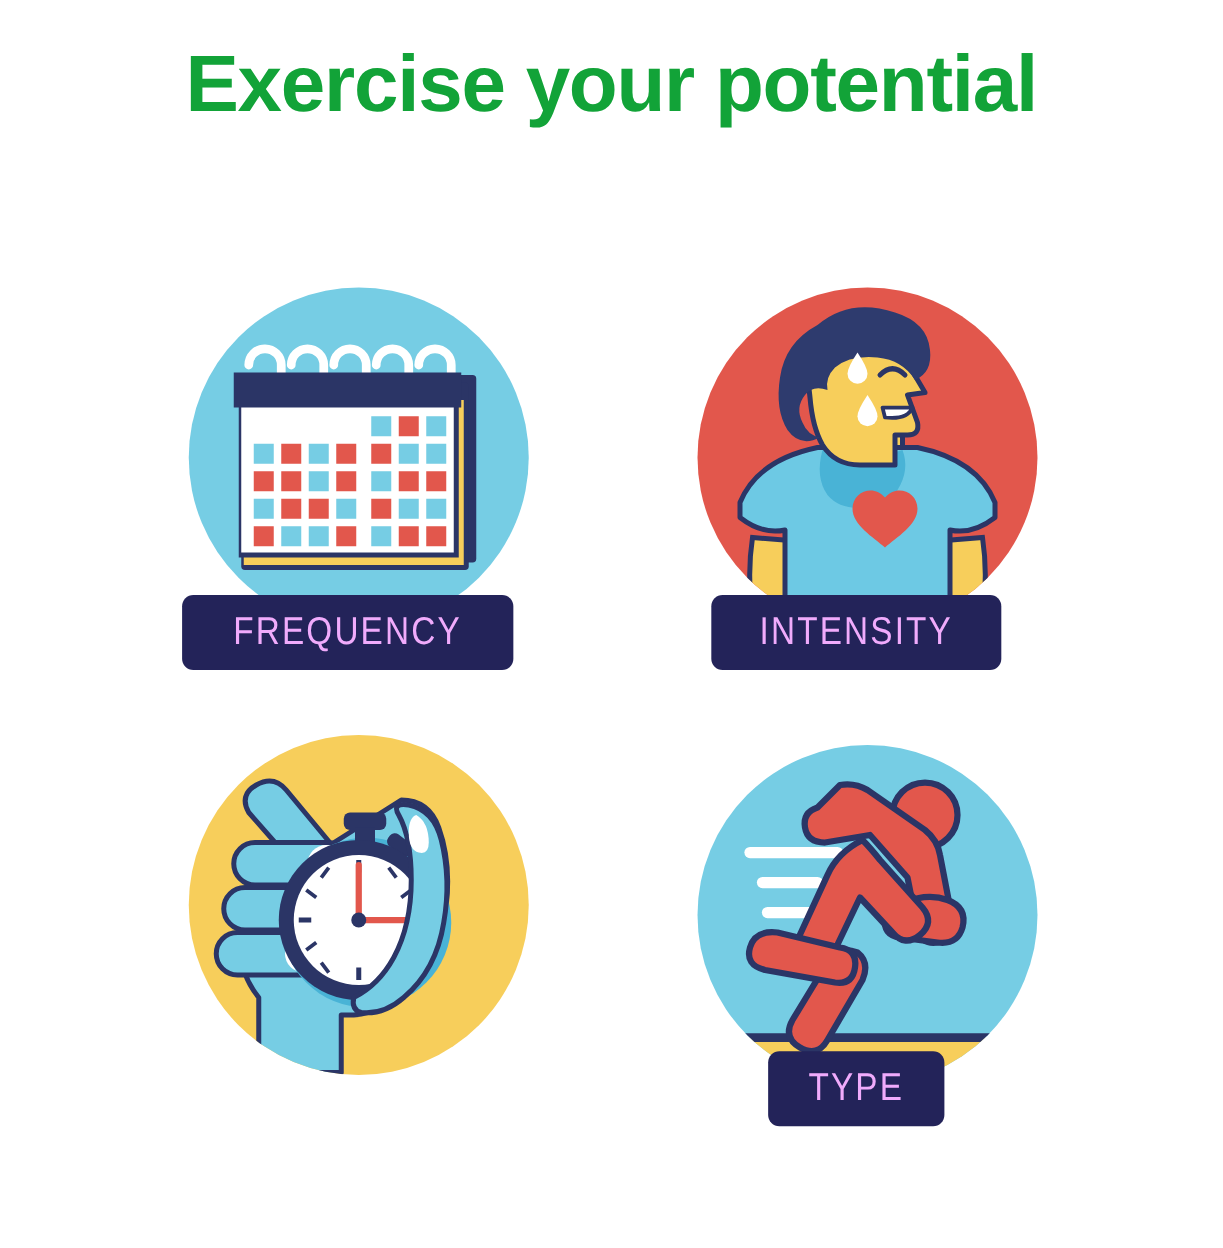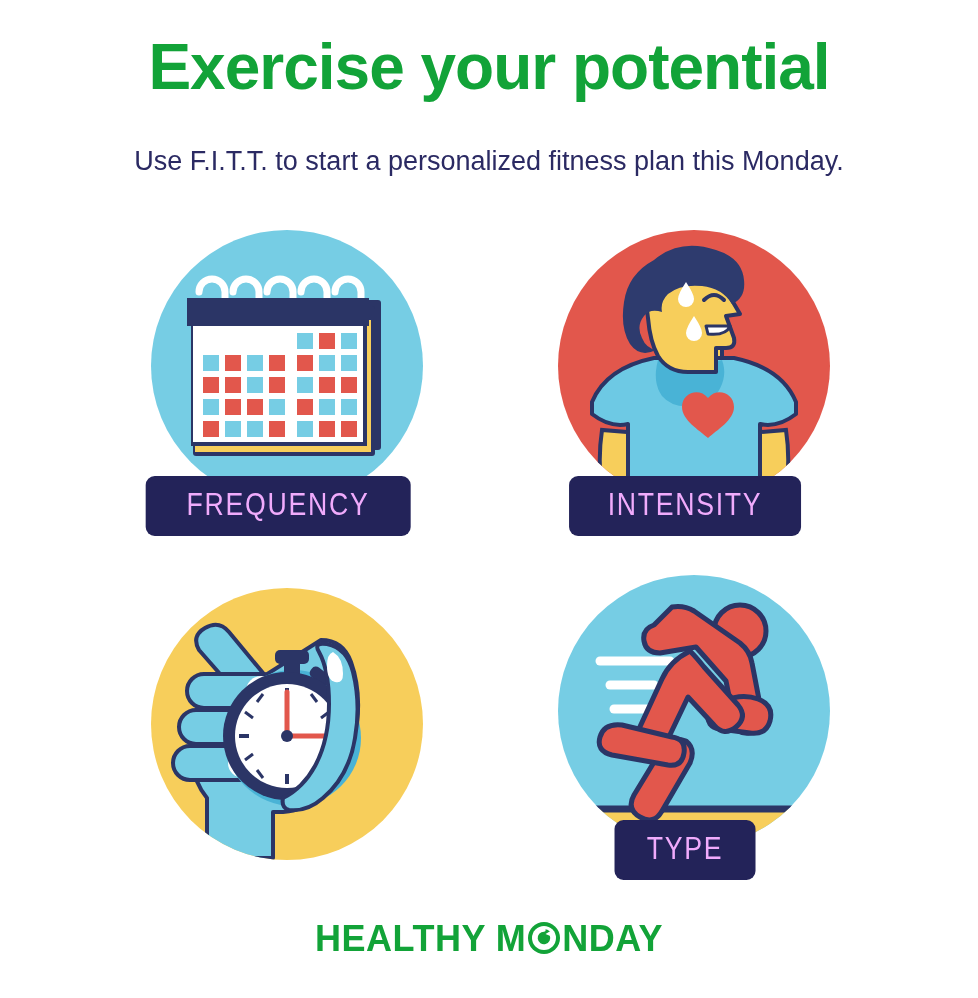--- a/index.html
+++ b/index.html
@@ -19,21 +19,21 @@
   .subhead{
     position:absolute;left:0;top:146px;width:978px;text-align:center;
     font-size:27px;font-weight:normal;color:#2B2A63;white-space:nowrap;
   }
 
   
   .card{position:absolute;width:300px;height:330px;}
   .card-a{left:128px;top:222px;}
   .card-b{left:535px;top:222px;}
   .card-c{left:128px;top:580px;}
-  .card-d{left:535px;top:567px;}
+  .card-d{left:535px;top:588px;}
 
   .circle{
     position:absolute;left:23px;top:8px;width:272px;height:272px;
     border-radius:50%;overflow:hidden;
   }
   .circle.blue{background:#76CDE4;}
   .circle.red{background:#E2574C;}
   .circle.yellow{background:#F7CE5B;}
 
   .pill{
@@ -60,21 +60,20 @@
     white-space:nowrap;
   }
   .logo .mark{display:inline-block;vertical-align:-4px;margin:0 1px;}
 </style>
 </head>
 <body>
 
 <div class="stage">
 
   <div class="headline">Exercise your potential</div>
-  <div class="subhead">Use F.I.T.T. to start a personalized fitness plan this Monday.</div>
 
   <div class="card card-a">
     <div class="circle blue"></div>
     <svg class="icon-svg" viewBox="0 0 272 272">
 
       <g fill="none" stroke="#FFFFFF" stroke-width="7" stroke-linecap="round">
         <path d="M48 62 A13 13 0 1 1 74 62 L74 84"></path>
         <path d="M82 62 A13 13 0 1 1 108 62 L108 84"></path>
         <path d="M116 62 A13 13 0 1 1 142 62 L142 84"></path>
         <path d="M150 62 A13 13 0 1 1 176 62 L176 84"></path>
@@ -266,23 +265,14 @@
         <path d="M128 166 q-16 -6 -24 8 l-28 46 q-8 14 6 22 q14 8 22 -6 l28 -48 q6 -14 -4 -22 z" fill="#E2574C" stroke="#2B3566" stroke-width="5" stroke-linejoin="round"></path>
 
         <path d="M64 150 q-18 -2 -22 12 q-4 14 12 18 l56 10 q14 2 16 -12 q2 -14 -12 -16 z" fill="#E2574C" stroke="#2B3566" stroke-width="5" stroke-linejoin="round"></path>
       </g>
     </svg>
     <div class="pill pill-row2">
       <span>TYPE</span>
     </div>
   </div>
 
-  <div class="logo">
-    <span>HEALTHY M</span><span class="mark"><svg width="34" height="34" viewBox="0 0 34 34">
-        <circle cx="17" cy="17" r="16" fill="#12A338"></circle>
-        <circle cx="17" cy="17" r="12" fill="#FFFFFF"></circle>
-        <circle cx="17" cy="17" r="9" fill="#12A338"></circle>
-        <path d="M17 9 a8 8 0 1 0 7.4 5" fill="none" stroke="#FFFFFF" stroke-width="3.4" stroke-linecap="round"></path>
-        <path d="M26 8.5 l-1.5 7 l-6 -2.5 z" fill="#FFFFFF"></path>
-      </svg></span><span>NDAY</span>
-  </div>
 
 </div>
 
 </body></html>

